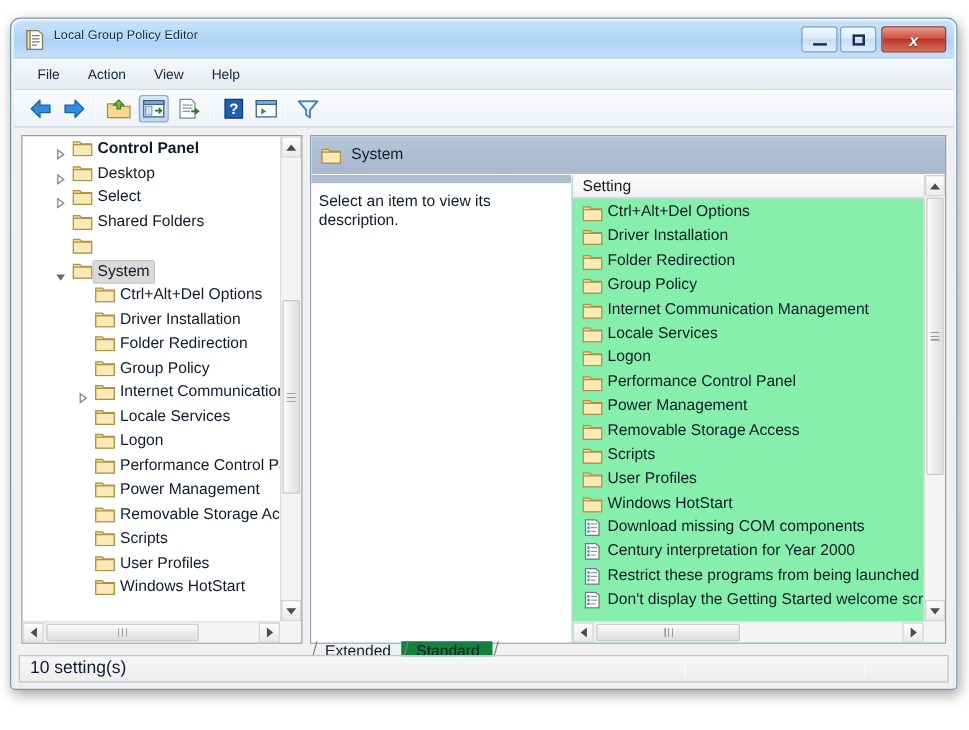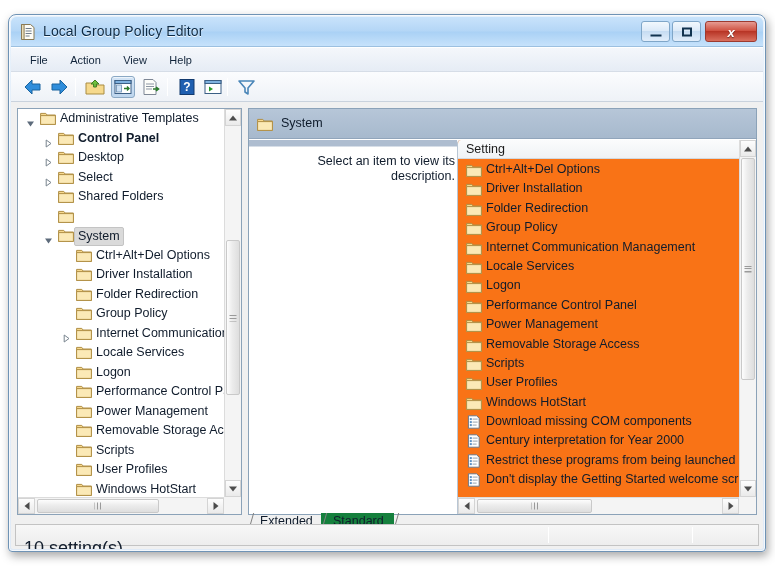--- a/index.html
+++ b/index.html
@@ -27,21 +27,21 @@
   #titlebar{
     position:absolute; left:0; top:0; right:0; height:30px;
     background:linear-gradient(to bottom,#c9e3fb 0%, #b4d6f6 48%, #aad1f5 52%, #c6e2fb 100%);
     border-bottom:1px solid #9cc0e0;
   }
   #titleIcon{
     position:absolute; left:8px; top:6px; width:17px; height:18px;
   }
   #titleText{
     position:absolute; left:32px; top:6px;
-    font-size:14px; color:#0b2a46; letter-spacing:.1px;
+    font-size:10px; color:#0b2a46; letter-spacing:.1px;
     text-shadow:0 1px 0 rgba(255,255,255,.85);
     white-space:nowrap;
   }
   .winbtn{
     position:absolute; top:4px; height:21px; border:1px solid #7fa6c8;
     border-radius:3px;
     background:linear-gradient(to bottom,#f2f8fd 0%,#dceaf8 45%,#c6dcf2 50%,#e2eefb 100%);
     cursor:default;
   }
   #btnMin{ right:93px; width:29px; }
@@ -124,30 +124,29 @@
     position:absolute; left:0; top:0; right:0; height:30px;
     background:linear-gradient(to bottom,#b6c6d8 0%,#a7b9cd 100%);
     border-bottom:1px solid #91a5bb;
   }
   #paneHeader .ic{ position:absolute; left:8px; top:8px; width:16px; height:14px; }
   #paneHeader .lb{ position:absolute; left:32px; top:7px; font-size:12.5px; color:#0e1b2b; }
   
   #descCol{
     position:absolute; left:0; top:31px; width:208px; bottom:0;
     background:linear-gradient(to bottom,#aebdd0 0px,#aebdd0 6px,#ffffff 7px,#ffffff 100%);
-    text-align:right;
   }
   #descText{
     position:absolute; left:6px; top:14px; width:200px;
     font-size:12.5px; color:#101c2c; line-height:15px;
   }
   
   #listCol{
     position:absolute; left:208px; top:31px; right:0; bottom:0;
-    background:#f97316; border-left:1px solid #b9c6d4;
+    background:#86efac; border-left:1px solid #b9c6d4;
     border-top-left-radius:4px; overflow:hidden;
   }
   #colHeader{
     position:absolute; left:0; top:0; right:0; height:19px;
     background:linear-gradient(to bottom,#fbfcfd 0%,#eff2f5 100%);
     border-bottom:1px solid #d2d8de;
   }
   #colHeader .hl{ position:absolute; left:8px; top:2px; font-size:12.5px; color:#1b1b1b; }
   #listViewport{
     position:absolute; left:0; top:20px; right:17px; bottom:17px; overflow:hidden;
@@ -228,21 +227,21 @@
     border-right:1px solid #808080; transform:skewX(-16deg); transform-origin:bottom left;
   }
   .tab.active{ background:#15803d; }
   
   #statusbar{
     position:absolute; left:4px; right:4px; bottom:3px; height:22px;
     background:linear-gradient(to bottom,#f7f7f7,#ededed);
     border:1px solid #c3c3c3;
   }
   #statusText{
-    position:absolute; left:8px; top:13px; font-size:18px; color:#101c2c;
+    position:absolute; left:8px; top:0; font-size:14px; color:#101c2c;
   }
   #statusDiv1{ position:absolute; left:532px; top:2px; bottom:2px; width:1px; background:#cfcfcf; border-right:1px solid #fff;}
   #statusDiv2{ position:absolute; left:676px; top:2px; bottom:2px; width:1px; background:#cfcfcf; border-right:1px solid #fff;}
 </style>
 </head>
 <body>
 
 <div id="window">
   <div id="glassInner">
 
@@ -329,30 +328,20 @@
             <path d="M4 5 h15 l-6 7 v6 l-3 -2 v-4 z" fill="none" stroke="#4a86b8" stroke-width="1.6" stroke-linejoin="round"></path>
           </svg>
         </div>
       </div>
 
       <div id="panes">
 
         <div id="treePane">
           <div id="treeViewport">
               <div class="tnode">
-                <span class="exp" style="left: 8px;"><svg width="9" height="9" viewBox="0 0 9 9">
-                    <path d="M1 2.5 L8 2.5 L4.5 7.5 Z" fill="#5d6b7b"></path>
-                  </svg></span>
-                <span class="ic" style="left: 22px;"><svg width="16" height="14" viewBox="0 0 16 14">
-                    <path d="M.6 2.4 h5.2 l1.3 1.6 H15.4 v9.4 H.6 z" fill="#f7d98e" stroke="#b08f45" stroke-width="1"></path>
-                    <path d="M.6 4.6 h14.8 v8.8 H.6 z" fill="#fbe9b6" stroke="#b08f45" stroke-width="1"></path>
-                  </svg></span>
-                <span class="lb" style="left: 42px;">Administrative Templates</span>
-              </div>
-              <div class="tnode">
                 <span class="exp" style="left: 26px;"><svg width="9" height="9" viewBox="0 0 9 9">
                     <path d="M2.2 1 L7 4.5 L2.2 8 Z" fill="none" stroke="#79858f" stroke-width="1"></path>
                   </svg></span>
                 <span class="ic" style="left: 40px;"><svg width="16" height="14" viewBox="0 0 16 14">
                     <path d="M.6 2.4 h5.2 l1.3 1.6 H15.4 v9.4 H.6 z" fill="#f7d98e" stroke="#b08f45" stroke-width="1"></path>
                     <path d="M.6 4.6 h14.8 v8.8 H.6 z" fill="#fbe9b6" stroke="#b08f45" stroke-width="1"></path>
                   </svg></span>
                 <span class="lb" style="left: 60px; font-weight: bold;">Control Panel</span>
               </div>
               <div class="tnode">

